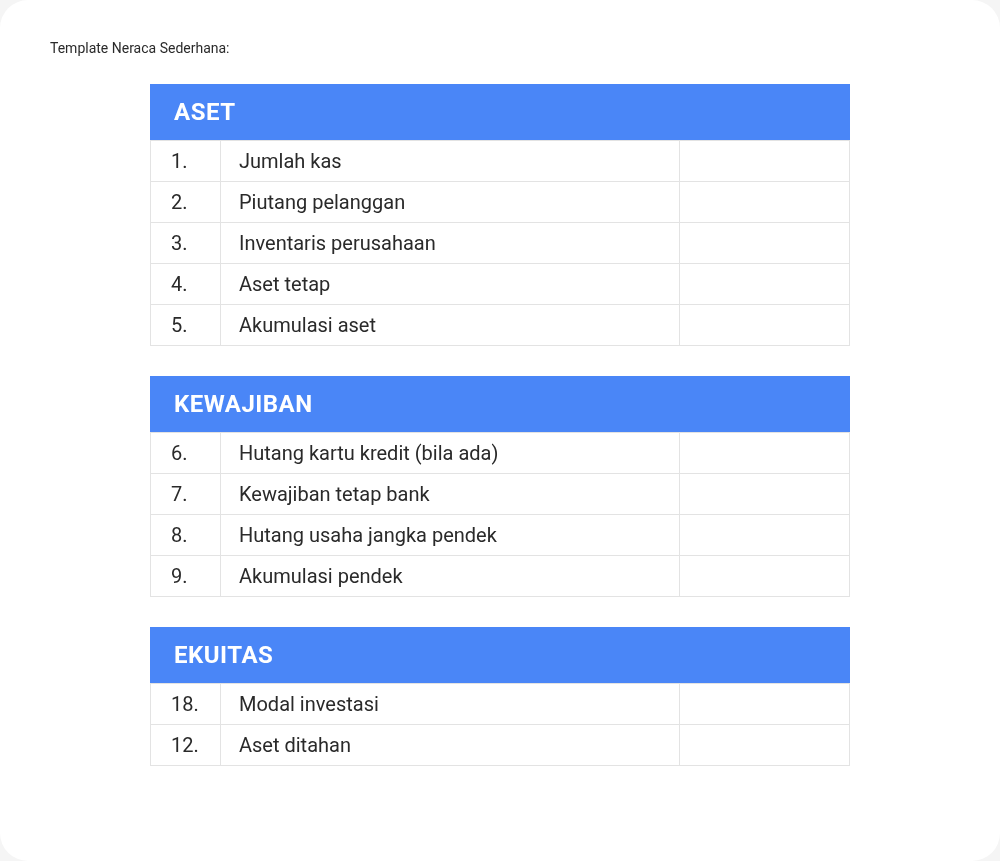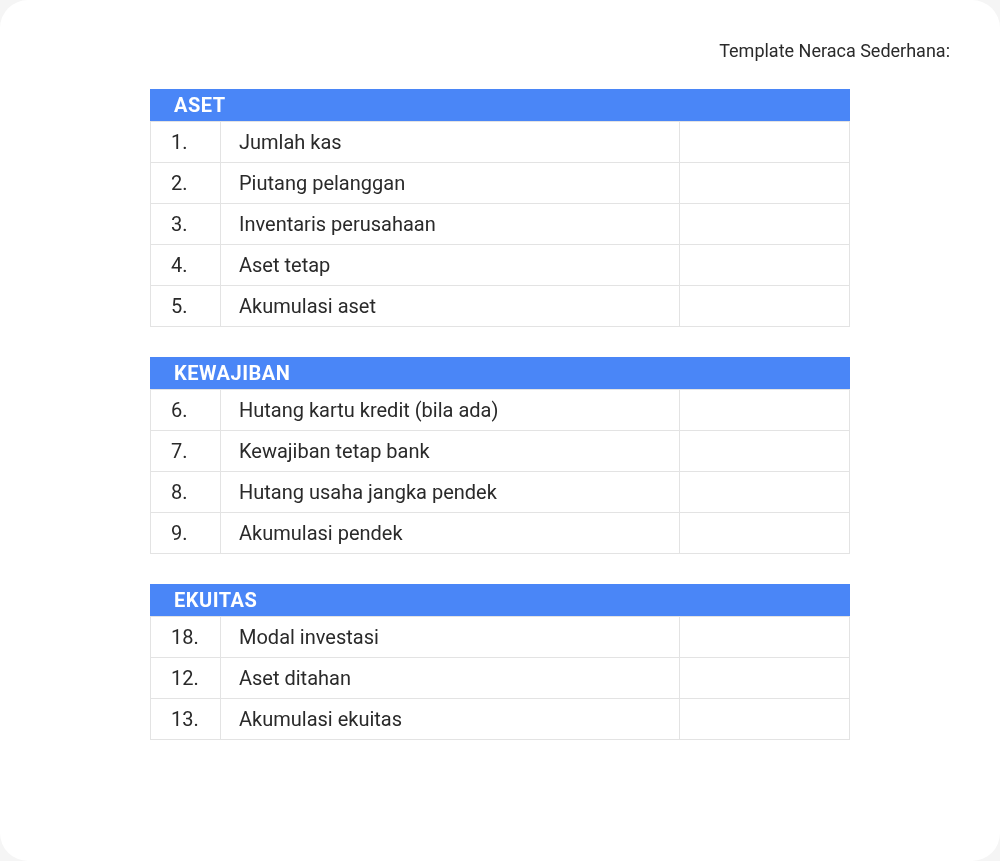--- a/index.html
+++ b/index.html
@@ -11,41 +11,40 @@
     align-items: flex-start;
   }
   .card {
     width: 1000px;
     min-height: 861px;
     background: #ffffff;
     border-radius: 28px;
     padding: 40px 50px 50px 50px;
   }
   .title {
-    font-size: 18px;
+    font-size: 14px;
     color: #2a2a2a;
     margin-bottom: 28px;
     font-weight: 400;
-    text-align: right;
   }
   .tables {
     display: flex;
     flex-direction: column;
     gap: 30px;
     padding: 0 100px;
   }
   .section {
     width: 100%;
   }
   .section-header {
     background: #4a86f7;
     color: #ffffff;
     font-weight: 700;
-    font-size: 20px;
-    padding: 4px 24px;
+    font-size: 24px;
+    padding: 14px 24px;
     letter-spacing: 0.5px;
   }
   table {
     width: 100%;
     border-collapse: collapse;
   }
   tbody tr td {
     border: 1px solid #e3e3e3;
     padding: 8px 10px;
     font-size: 20px;
@@ -141,23 +140,18 @@
           <tr>
             <td class="num">18.</td>
             <td class="label">Modal investasi</td>
             <td class="value"></td>
           </tr>
           <tr>
             <td class="num">12.</td>
             <td class="label">Aset ditahan</td>
             <td class="value"></td>
           </tr>
-          <tr>
-            <td class="num">13.</td>
-            <td class="label">Akumulasi ekuitas</td>
-            <td class="value"></td>
-          </tr>
         </tbody>
       </table>
     </div>
 
   </div>
 </div>
 
 </body></html>

